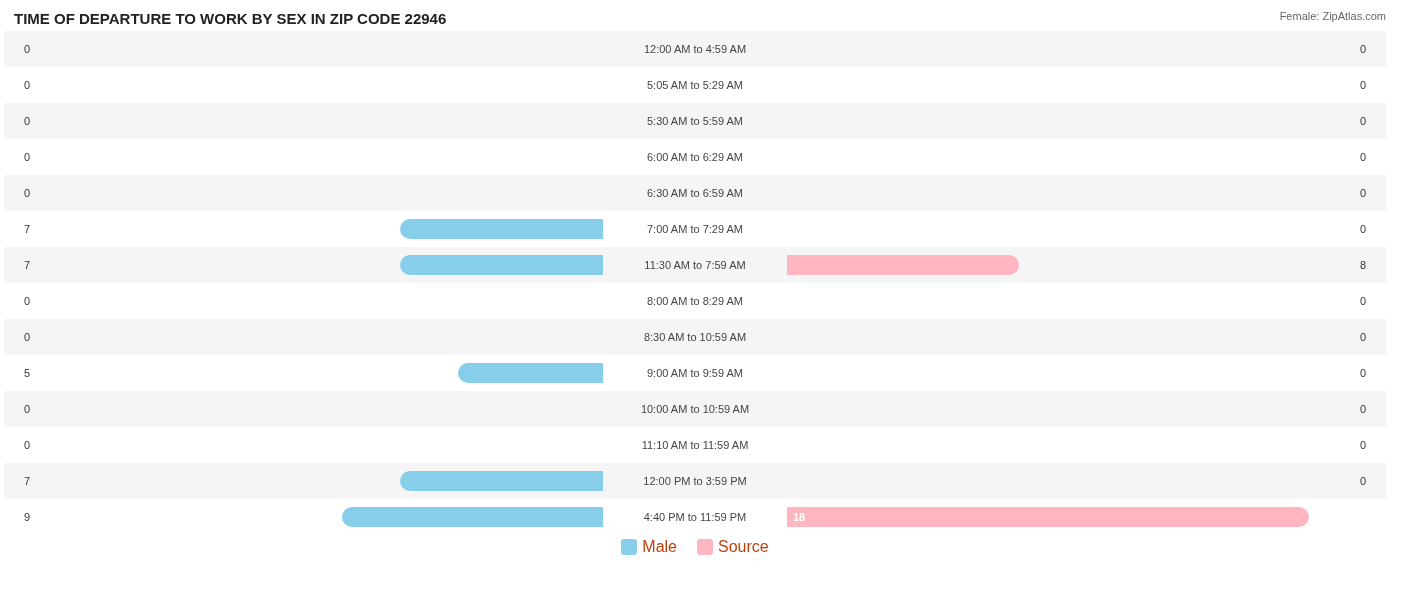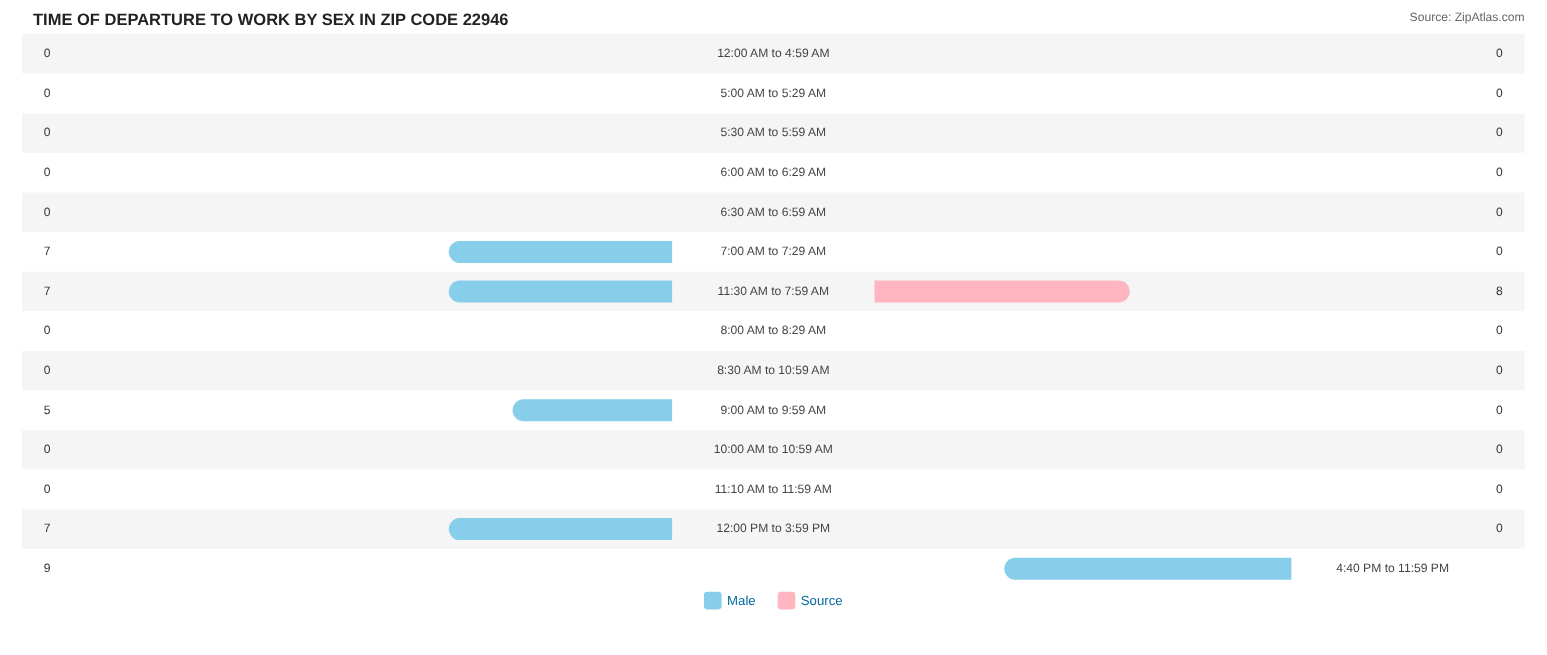--- a/index.html
+++ b/index.html
@@ -7,21 +7,21 @@
       background: #fff;
       font-family: Arial, sans-serif;
       width: 1406px;
       height: 595px;
       overflow: hidden;
     }
     .chart-container {
       width: 1406px;
       height: 595px;
       background: #fff;
-      padding: 10px 20px 40px 20px;
+      padding: 10px 20px 40px 4px;
       position: relative;
     }
     .chart-title {
       font-size: 15px;
       font-weight: bold;
       color: #222;
       text-align: left;
       margin-bottom: 4px;
       padding-left: 10px;
     }
@@ -107,61 +107,61 @@
       padding: 4px 30px 0 30px;
       font-size: 11px;
       color: #333;
     }
     .legend {
       display: flex;
       justify-content: center;
       align-items: center;
       gap: 20px;
       margin-top: 6px;
-      font-size: 12px;
-      color: #0369a1;
+      font-size: 16px;
+      color: #c2410c;
     }
     .legend-item {
       display: flex;
       align-items: center;
       gap: 5px;
     }
     .legend-box {
       width: 16px;
       height: 16px;
       border-radius: 3px;
     }
     .legend-male { background: #87CEEB; }
     .legend-female { background: #FFB6C1; }
   </style>
 </head>
 <body>
 
 <div class="chart-container">
   <div class="chart-title">TIME OF DEPARTURE TO WORK BY SEX IN ZIP CODE 22946</div>
-  <div class="source-text">Source: ZipAtlas.com</div>
+  <div class="source-text">Female: ZipAtlas.com</div>
 
   <div class="chart-area" id="chart-rows">
   <div class="row">
       <div class="left-value">0</div>
       <div class="male-side">
         <div class="bar-male" style="width:0px;"></div>
       </div>
       <div class="center-label">12:00 AM to 4:59 AM</div>
       <div class="female-side">
         <div class="bar-female" style="width:0px;"></div>
       </div>
       <div class="right-value">0</div>
     </div>
       <div class="row">
       <div class="left-value">0</div>
       <div class="male-side">
         <div class="bar-male" style="width:0px;"></div>
       </div>
-      <div class="center-label">5:00 AM to 5:29 AM</div>
+      <div class="center-label">5:05 AM to 5:29 AM</div>
       <div class="female-side">
         <div class="bar-female" style="width:0px;"></div>
       </div>
       <div class="right-value">0</div>
     </div>
       <div class="row">
       <div class="left-value">0</div>
       <div class="male-side">
         <div class="bar-male" style="width:0px;"></div>
       </div>
@@ -280,20 +280,23 @@
         <div class="bar-female" style="width:0px;"></div>
       </div>
       <div class="right-value">0</div>
     </div>
       <div class="row">
       <div class="left-value">9</div>
       <div class="male-side">
         <div class="bar-male" style="width:261px;"></div>
       </div>
       <div class="center-label">4:40 PM to 11:59 PM</div>
+      <div class="female-side">
+        <div class="bar-female" style="width:522px;"><span style="font-size:11px;color:#fff;font-weight:bold;padding-left:6px;line-height:20px;display:inline-block;">18</span></div>
+      </div>
       <div class="right-value"></div>
     </div>
     </div>
 
   <div class="axis-labels">
     <span>20</span>
     <span>20</span>
   </div>
 
   <div class="legend">

